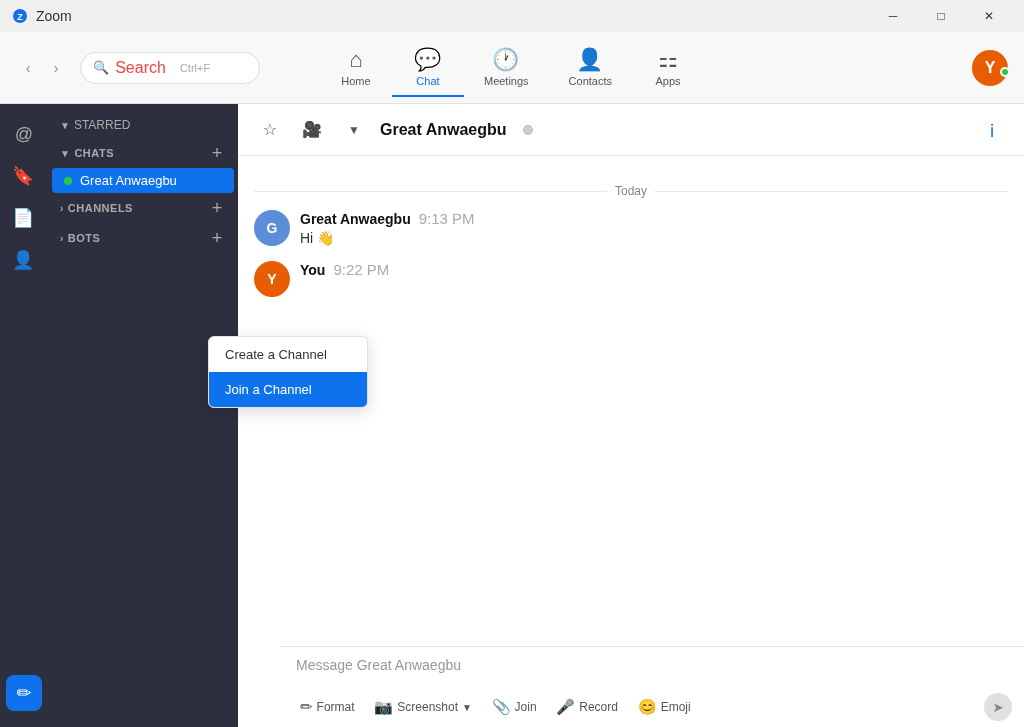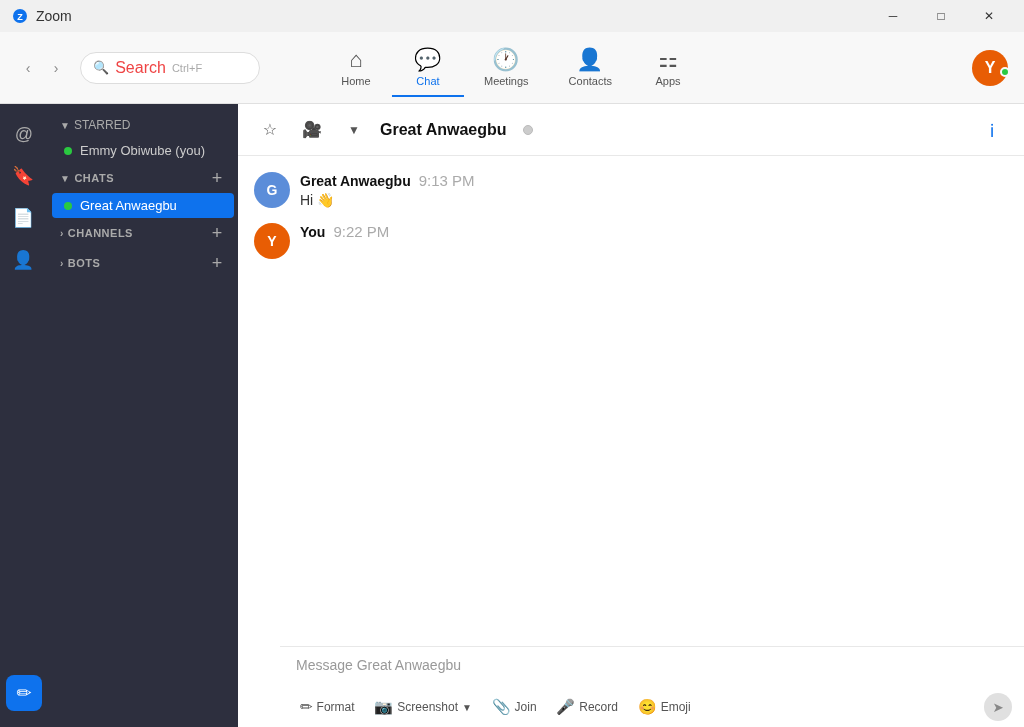--- a/index.html
+++ b/index.html
@@ -33,21 +33,21 @@
     }
     .nav-back-forward { display: flex; gap: 4px; margin-right: 12px; }
     .nav-arrow { width: 24px; height: 24px; border: none; background: transparent; cursor: pointer; display: flex; align-items: center; justify-content: center; color: #888; border-radius: 4px; font-size: 14px; }
     .nav-search {
       display: flex; align-items: center; gap: 6px;
       background: #fff; border: 1px solid #ddd; border-radius: 20px;
       padding: 4px 12px; height: 32px; min-width: 180px;
     }
     .nav-search-icon { color: #888; font-size: 13px; }
     .nav-search-text { font-size: 16px; color: #ef4444; }
-    .nav-search-shortcut { font-size: 11px; color: #aaa; margin-left: 0; }
+    .nav-search-shortcut { font-size: 11px; color: #aaa; margin-left: 8px; }
     .nav-items {
       display: flex; align-items: center; gap: 0;
       position: absolute; left: 50%; transform: translateX(-50%);
     }
     .nav-item {
       display: flex; flex-direction: column; align-items: center;
       padding: 8px 20px; cursor: pointer; border-bottom: 2px solid transparent;
       text-decoration: none; color: #555; min-width: 72px;
     }
     .nav-item.active { color: #0e72ed; border-bottom-color: #0e72ed; }
@@ -238,24 +238,20 @@
     <div class="sidebar-icon">👤</div>
     <div class="sidebar-icon active" style="margin-top:auto; margin-bottom:16px;">✏</div>
   </div>
 
   <div class="sidebar-nav">
 
     <div class="sidebar-starred-header">
       <span style="font-size:10px;">▼</span>
       <span>STARRED</span>
     </div>
-    <div class="sidebar-item">
-      <span class="sidebar-item-dot"></span>
-      <span>Emmy Obiwube (you)</span>
-    </div>
 
     <div class="sidebar-section-header">
       <div style="display:flex;align-items:center;gap:4px;">
         <span style="font-size:10px;">▼</span>
         <span>CHATS</span>
       </div>
       <button class="sidebar-add-btn">+</button>
     </div>
     <div class="sidebar-item active">
       <span style="width:8px;height:8px;border-radius:50%;background:#2ac940;flex-shrink:0;"></span>
@@ -288,20 +284,25 @@
         <button class="chat-header-btn" style="font-size:12px;">▼</button>
         <span class="chat-name">Great Anwaegbu</span>
         <span class="chat-status-dot"></span>
       </div>
       <div class="chat-header-actions">
         <button class="chat-header-btn" style="color:#0e72ed; font-size:18px;">ℹ</button>
       </div>
     </div>
 
     <div class="chat-messages">
+      <div class="chat-date-divider">
+        <div class="chat-date-line"></div>
+        <span class="chat-date-text">Today</span>
+        <div class="chat-date-line"></div>
+      </div>
 
 
       <div class="message">
         <div class="message-avatar" style="background:#5b8dd9;">G</div>
         <div class="message-content">
           <div class="message-header">
             <span class="message-sender">Great Anwaegbu</span>
             <span class="message-time">9:13 PM</span>
           </div>
           <div class="message-text">Hi 👋</div>
@@ -341,14 +342,18 @@
         </button>
         <button class="chat-toolbar-btn">
           <span class="chat-toolbar-btn-icon">😊</span>
           <span>Emoji</span>
         </button>
         <button class="send-btn">➤</button>
       </div>
     </div>
   </div>
 
+  <div class="dropdown-menu">
+    <div class="dropdown-item">Create a Channel</div>
+    <div class="dropdown-item highlighted">Join a Channel</div>
+  </div>
 
 </div>
 
 </body></html>

